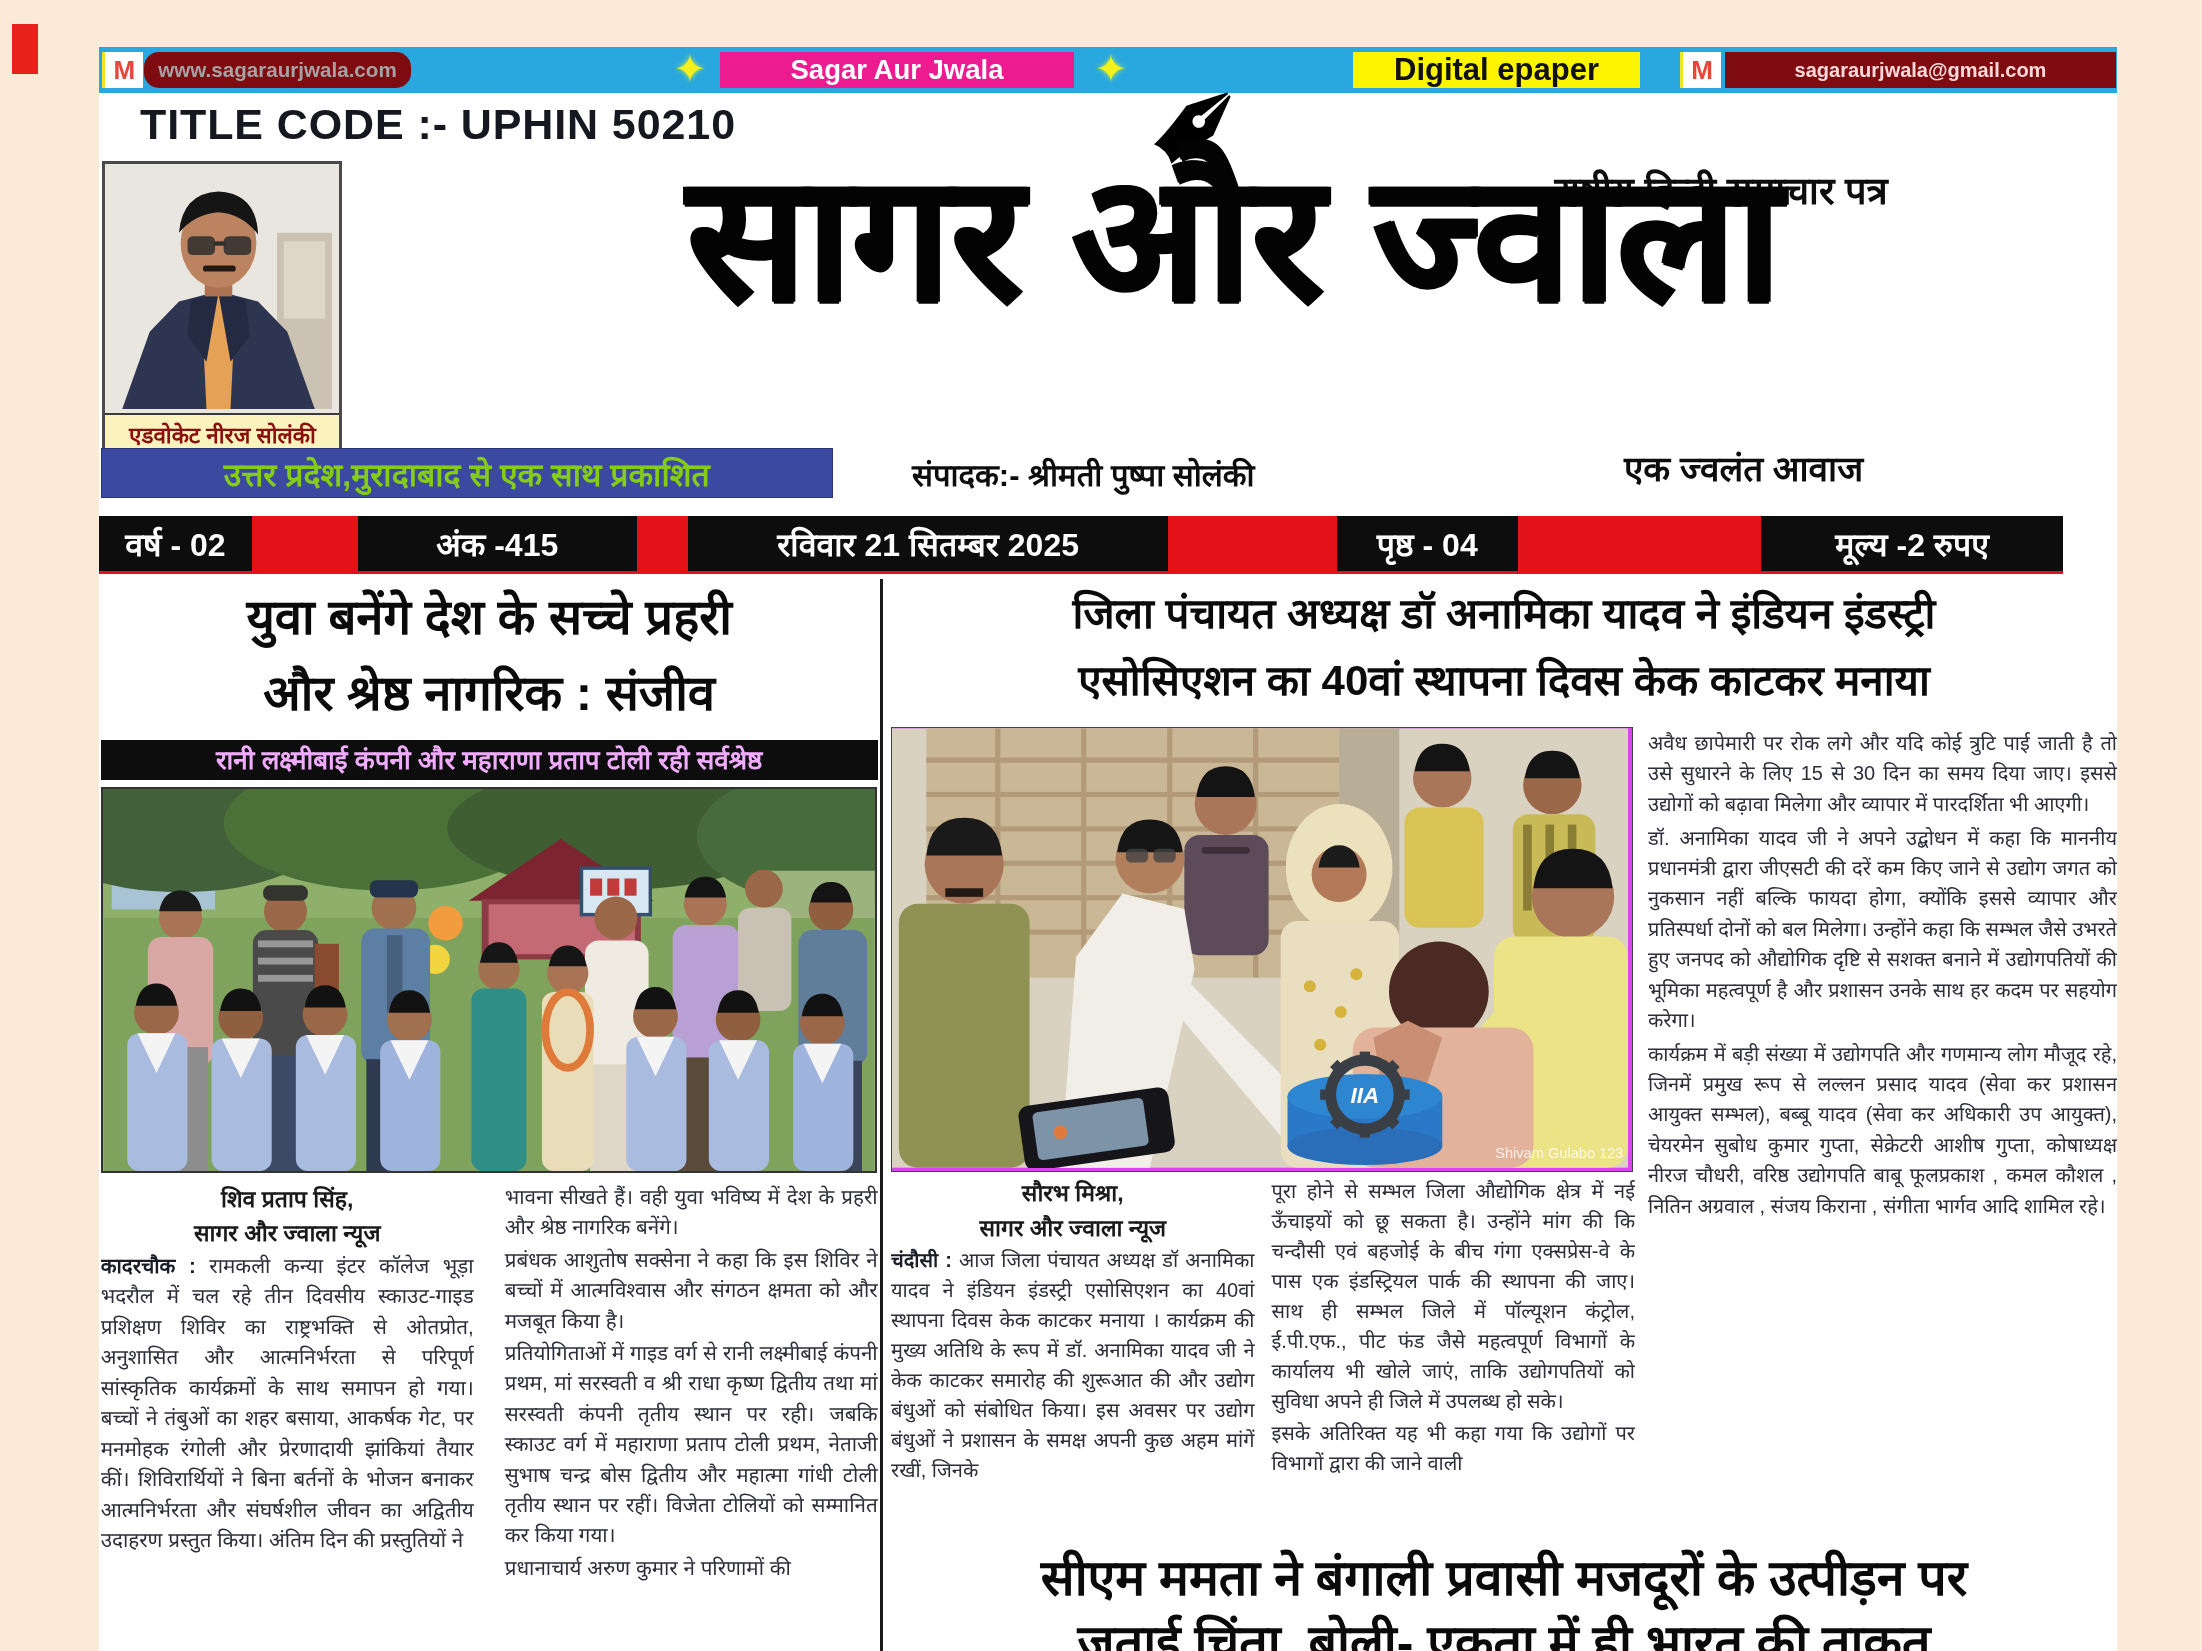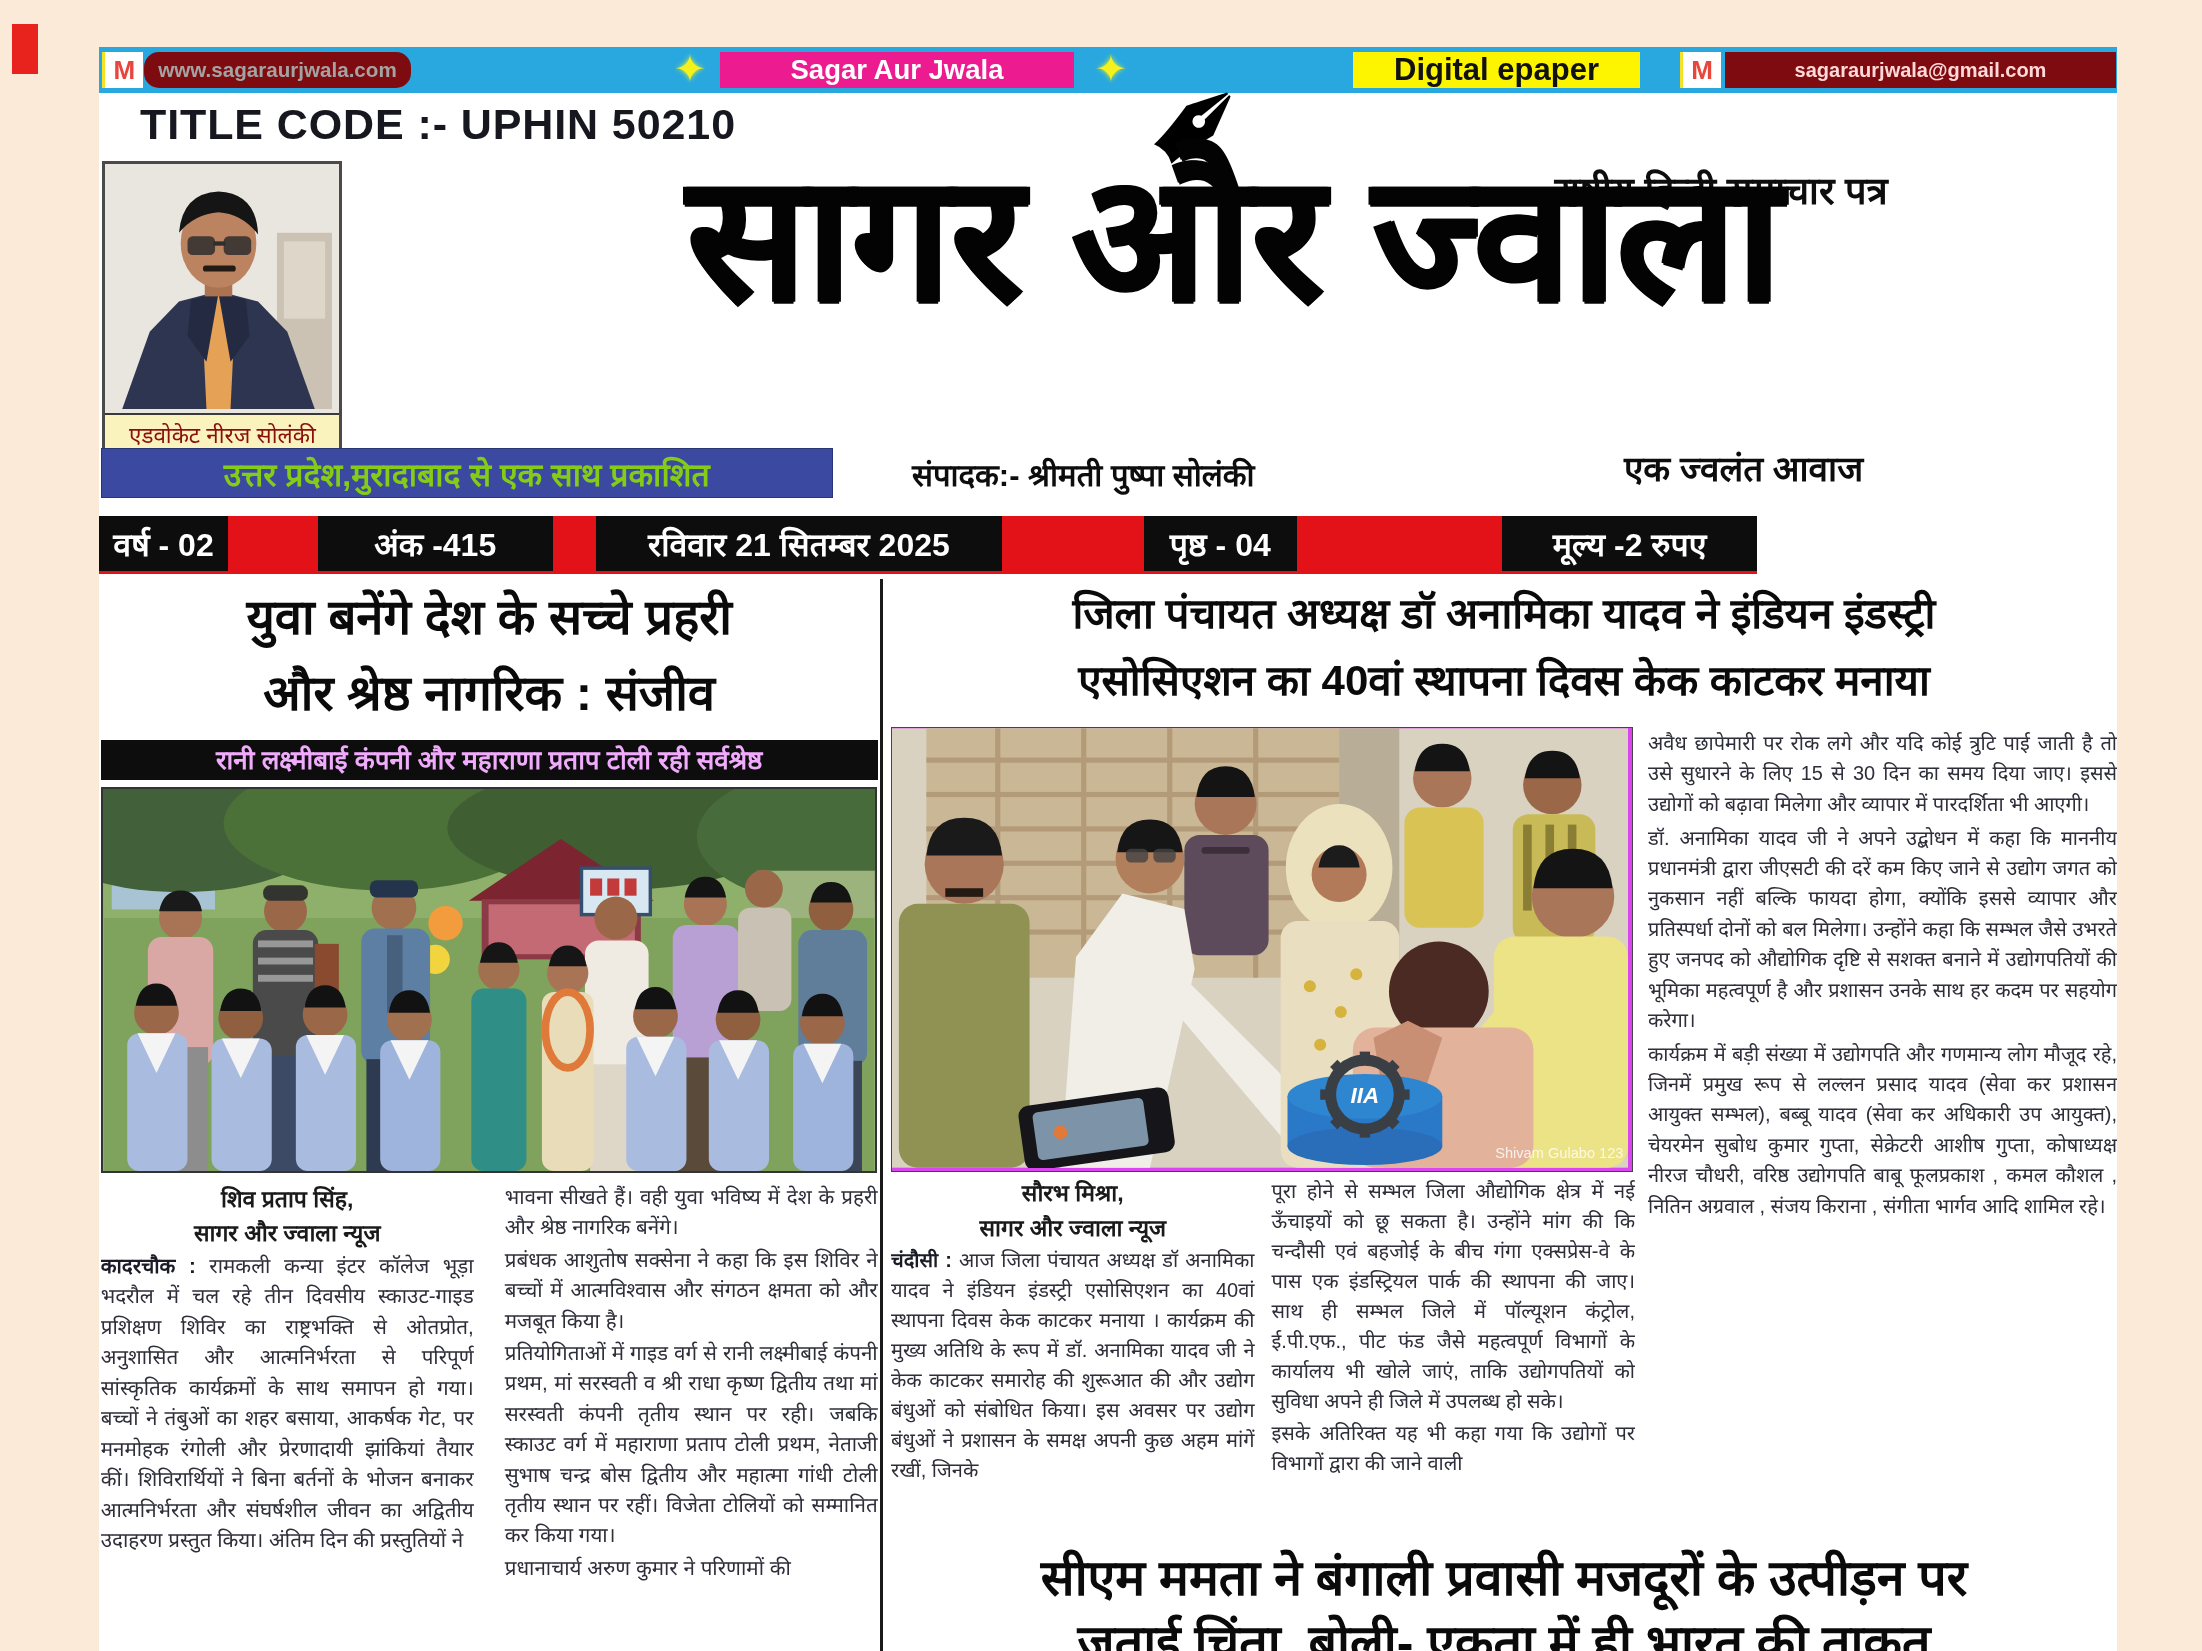--- a/index.html
+++ b/index.html
@@ -25,31 +25,31 @@
   .spark2{left:996px;}
   .brand{left:621px;width:354px;background:#ec1c90;color:#ffffff;font-size:27.5px;}
   .epaper{left:1254px;width:287px;background:#fdf400;color:#111111;font-size:31px;top:1.7px;height:43px;}
   .mail2{left:1581px;width:38px;}
   .email{left:1626px;width:391px;background:#7e0b10;color:#ffd9d9;font-size:20px;}
   
   .title-code{position:absolute;left:41px;top:53px;font-size:43px;font-weight:800;color:#17171f;letter-spacing:0.9px;white-space:nowrap;}
   .nat-line{position:absolute;left:1291px;top:76px;width:662px;text-align:center;font-size:38px;font-weight:800;color:#0d0d0d;white-space:nowrap;margin-top:40px;}
   .advocate{position:absolute;left:3.4px;top:114px;width:234px;height:289px;border:3.4px solid #4a4a4a;background:#e9e5df;}
   .adv-caption{position:absolute;left:0;bottom:0;width:100%;height:38px;background:#fbf3bd;border-top:2.6px solid #3a3a3a;
-    color:#8b0f0f;font-size:22.4px;font-weight:normal;display:flex;align-items:center;justify-content:center;white-space:nowrap;margin-top:17px;}
+    color:#8b0f0f;font-size:22.4px;font-weight:bold;display:flex;align-items:center;justify-content:center;white-space:nowrap;margin-top:17px;}
   .masthead{position:absolute;left:250px;top:103px;width:1768px;text-align:center;
     font-size:176px;line-height:1.0;font-weight:900;color:#030303;white-space:nowrap;
     text-shadow:3.4px 0 0 #030303,1.7px 1.7px 0 #030303;}
   .pen{position:absolute;left:1045px;top:13.8px;font-size:129px;color:#000;transform:rotate(-42deg);line-height:1;}
   .publish-box{position:absolute;left:1.7px;top:401px;width:730px;height:48px;background:#3b4aa0;border:1.7px solid #2a3578;
     color:#84cc16;font-size:32px;font-weight:bold;display:flex;align-items:center;justify-content:center;white-space:nowrap;}
   .editor-line{position:absolute;left:813px;top:406px;font-size:31px;font-weight:800;color:#0d0d0d;white-space:nowrap;}
   .slogan{position:absolute;left:1525px;top:397px;font-size:35px;font-weight:800;color:#0d0d0d;white-space:nowrap;}
   
-  .infobar{position:absolute;left:0;top:469px;width:1658px;height:55px;display:flex;}
+  .infobar{position:absolute;left:0;top:469px;width:1964px;height:55px;display:flex;}
   .infobar .seg{height:100%;display:flex;align-items:center;justify-content:center;
     color:#ffffff;font-size:32px;font-weight:800;white-space:nowrap;}
   .seg-black{background:#0d0d0d;}
   .seg-red{background:#e31219;}
   .infobar{border-bottom:3.4px solid #e31219;}
   
   .vrule{position:absolute;left:781px;top:532px;width:2.6px;height:1073px;background:#1a1a1a;}
   .left-art{position:absolute;left:1.7px;top:533px;width:777px;height:1071px;overflow:hidden;}
   .lh{text-align:center;font-weight:800;color:#0a0a0a;font-size:49px;line-height:1.55;white-space:nowrap;}
   .subhead{margin-top:8.6px;background:#0d0d0d;color:#f0abfc;font-size:26px;font-weight:bold;

